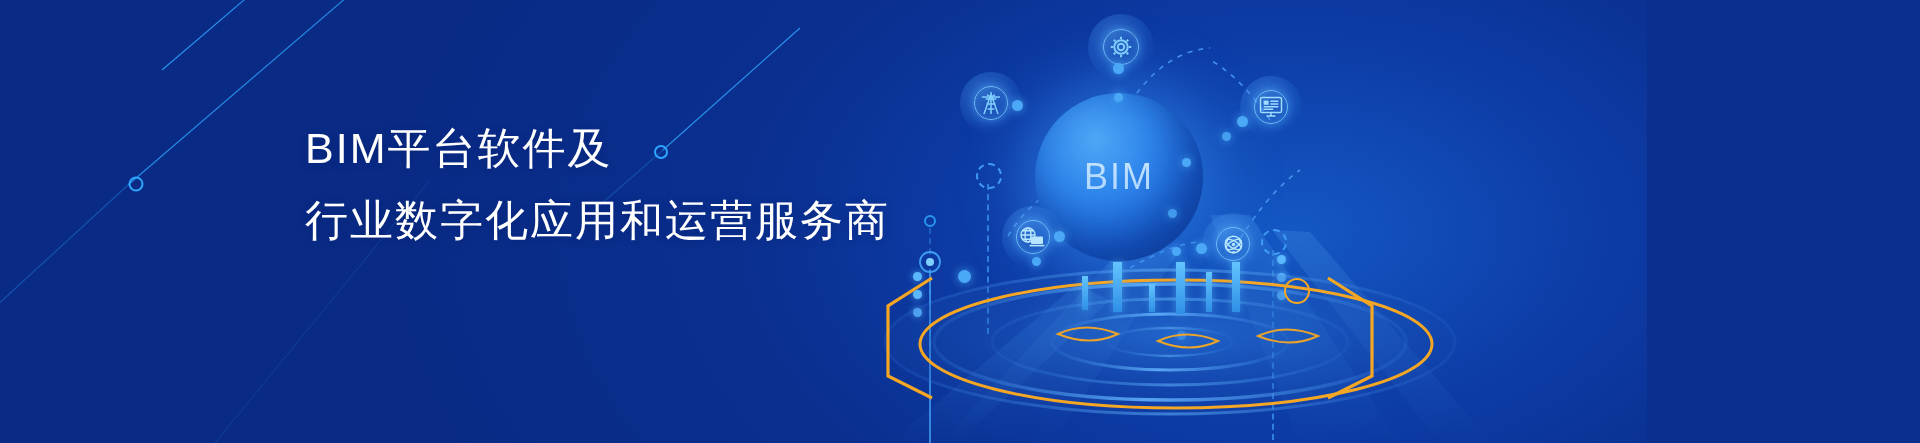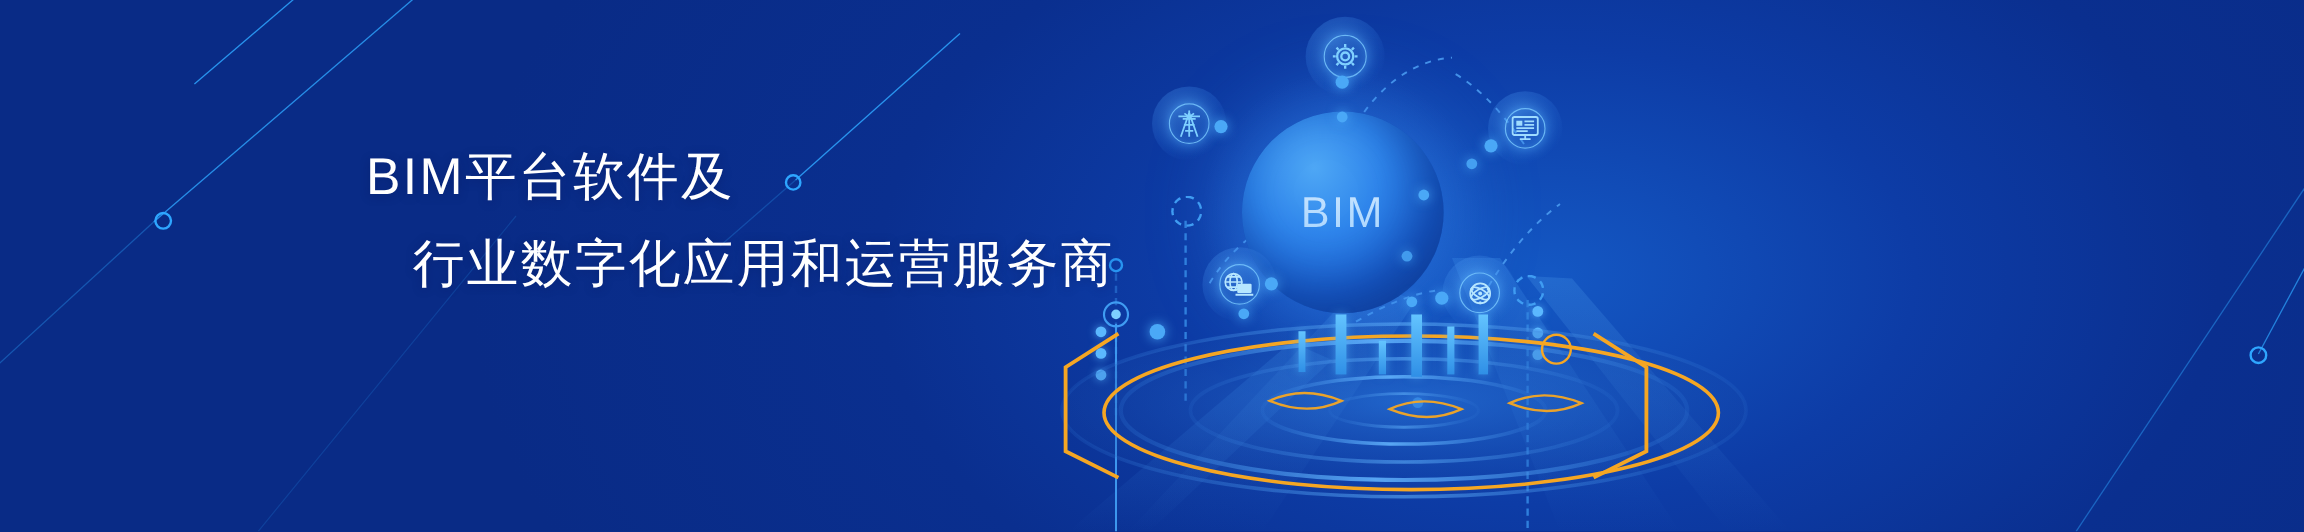--- a/index.html
+++ b/index.html
@@ -1,20 +1,20 @@
 <!DOCTYPE html>
 <html><head>
 <meta charset="utf-8">
 <style>
   html,body{margin:0;padding:0;background:#0a2f8f;}
   body{font-family:"Liberation Sans","DejaVu Sans",sans-serif;}
 
   .banner{
     position:relative;
-    width:1920px;height:443px;
+    width:1647px;height:443px;
     overflow:hidden;
     background:
       radial-gradient(900px 560px at 1290px 230px, #1458c4 0%, #0d3ca6 34%, #0a2f8f 62%, #092b86 100%),
       linear-gradient(100deg,#06246f 0%,#0a2f8f 38%,#0a3193 66%,#082a84 100%);
   }
 
   
   .deco-lines{position:absolute;inset:0;pointer-events:none;}
 
   
@@ -22,21 +22,21 @@
     position:absolute;left:305px;top:112px;
     color:#ffffff;
     font-size:43px;
     line-height:72px;
     letter-spacing:2px;
     font-weight:400;
     white-space:nowrap;
     text-shadow:0 1px 8px rgba(0,20,80,.35);
   }
   .headline .l1{display:block;}
-  .headline .l2{display:block;margin-left:39px;}
+  .headline .l2{display:block;}
 
   
   .beam{position:absolute;pointer-events:none;}
 
   
   .sphere{
     position:absolute;left:1035px;top:93px;width:168px;height:168px;border-radius:50%;
     background:
       radial-gradient(circle at 36% 28%, #4ea7f5 0%, #2f86ec 34%, #1a62d4 66%, #134fb8 100%);
     box-shadow:0 0 60px 18px rgba(56,140,240,.40), inset -14px -18px 44px rgba(8,40,120,.55);

